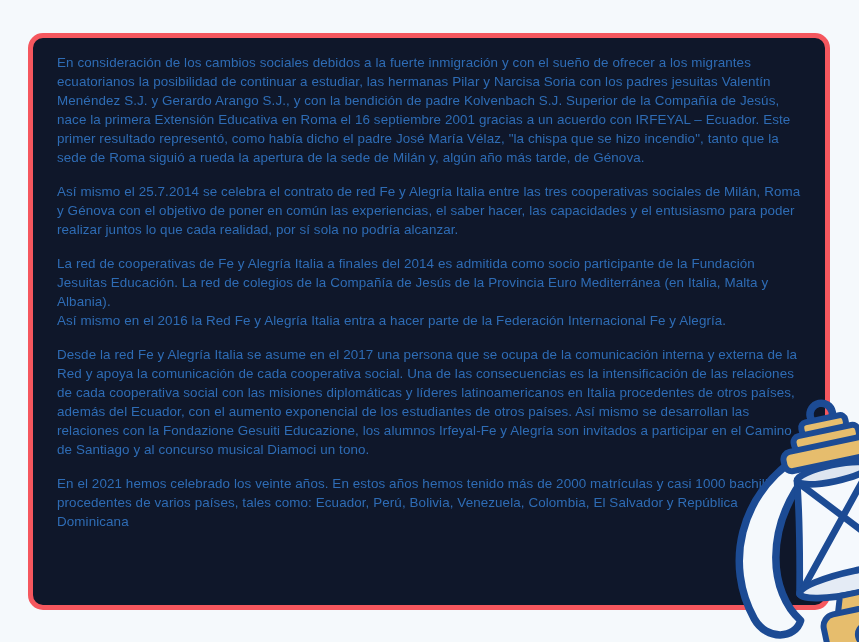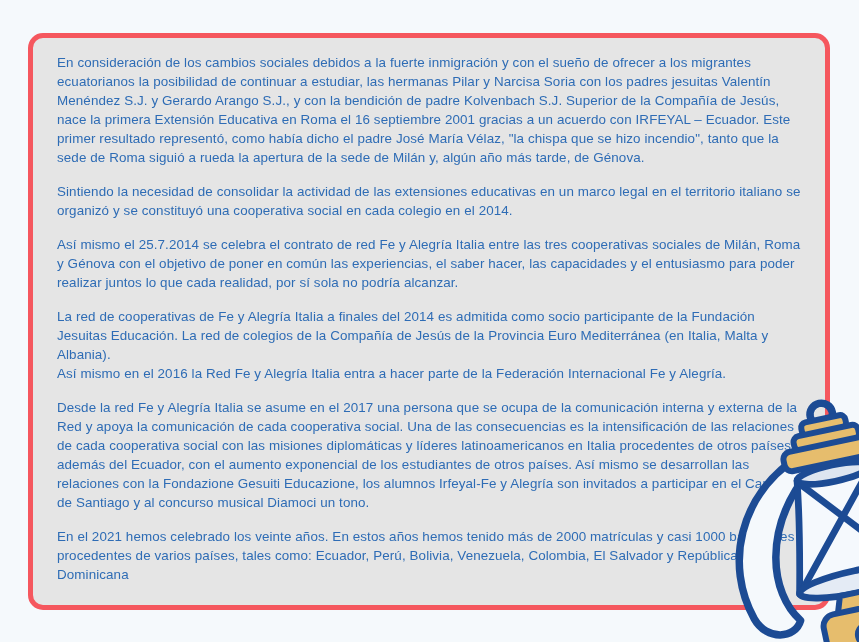--- a/index.html
+++ b/index.html
@@ -16,21 +16,21 @@
     width: 859px;
     height: 642px;
   }
   .card {
     position: absolute;
     left: 28px;
     top: 33px;
     width: 802px;
     height: 577px;
     box-sizing: border-box;
-    background: #e5e5e5;
+    background: #0f172a;
     border: 5px solid #f5575e;
     border-radius: 15px;
     padding: 15px 24px 10px 24px;
     overflow: hidden;
   }
   .text-block { width: 100%; }
   .text-block p.para {
     margin: 0 0 15px 0;
     color: #2e6cb5;
     font-size: 13.4px;
@@ -51,21 +51,20 @@
   .lantern svg { overflow: visible; display: block; }
 </style>
 </head>
 <body>
 
 <div class="stage">
 
   <main class="card">
     <div class="text-block">
         <p class="para">En consideración de los cambios sociales debidos a la fuerte inmigración y con el sueño de ofrecer a los migrantes ecuatorianos la posibilidad de continuar a estudiar, las hermanas Pilar y Narcisa Soria con los padres jesuitas Valentín Menéndez S.J. y Gerardo Arango S.J., y con la bendición de padre Kolvenbach S.J. Superior de la Compañía de Jesús, nace la primera Extensión Educativa en Roma el 16 septiembre 2001 gracias a un acuerdo con IRFEYAL – Ecuador. Este primer resultado representó, como había dicho el padre José María Vélaz, "la chispa que se hizo incendio", tanto que la sede de Roma siguió a rueda la apertura de la sede de Milán y, algún año más tarde, de Génova.</p>
-        <p class="para">Sintiendo la necesidad de consolidar la actividad de las extensiones educativas en un marco legal en el territorio italiano se organizó y se constituyó una cooperativa social en cada colegio en el 2014.</p>
         <p class="para">Así mismo el 25.7.2014 se celebra el contrato de red Fe y Alegría Italia entre las tres cooperativas sociales de Milán, Roma y Génova con el objetivo de poner en común las experiencias, el saber hacer, las capacidades y el entusiasmo para poder realizar juntos lo que cada realidad, por sí sola no podría alcanzar.</p>
         <p class="para">La red de cooperativas de Fe y Alegría Italia a finales del 2014 es admitida como socio participante de la Fundación Jesuitas Educación. La red de colegios de la Compañía de Jesús de la Provincia Euro Mediterránea (en Italia, Malta y Albania).
 Así mismo en el 2016 la Red Fe y Alegría Italia entra a hacer parte de la Federación Internacional Fe y Alegría.</p>
         <p class="para">Desde la red Fe y Alegría Italia se asume en el 2017 una persona que se ocupa de la comunicación interna y externa de la Red y apoya la comunicación de cada cooperativa social. Una de las consecuencias es la intensificación de las relaciones de cada cooperativa social con las misiones diplomáticas y líderes latinoamericanos en Italia procedentes de otros países, además del Ecuador, con el aumento exponencial de los estudiantes de otros países. Así mismo se desarrollan las relaciones con la Fondazione Gesuiti Educazione, los alumnos Irfeyal-Fe y Alegría son invitados a participar en el Camino de Santiago y al concurso musical Diamoci un tono.</p>
         <p class="para">En el 2021 hemos celebrado los veinte años. En estos años hemos tenido más de 2000 matrículas y casi 1000 bachilleres procedentes de varios países, tales como: Ecuador, Perú, Bolivia, Venezuela, Colombia, El Salvador y República Dominicana</p>
       </div>
   </main>
 
   <div class="lantern">
     <svg width="225" height="270" viewBox="0 0 300 360" xmlns="http://www.w3.org/2000/svg">

